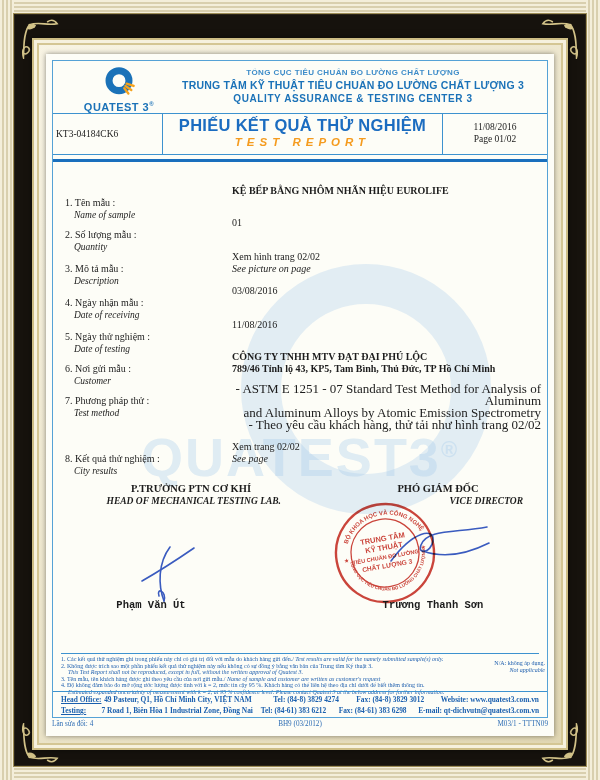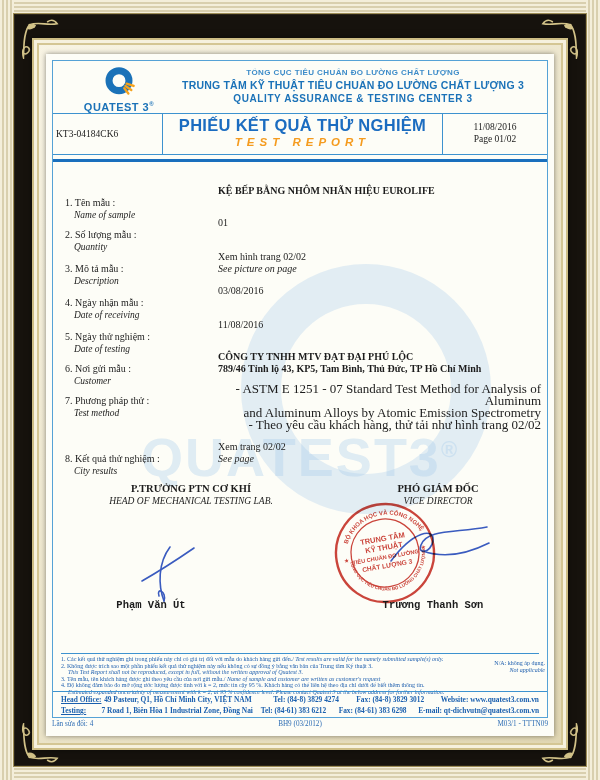--- a/index.html
+++ b/index.html
@@ -45,27 +45,27 @@
   .band-c2{flex:1;text-align:center;padding-top:2px;}
   .band-c3{width:104px;border-left:1px solid #3d92cf;text-align:center;font-size:9.5px;color:#222;padding-top:7px;line-height:12px;}
   .t-vi{font-family:"Liberation Sans",sans-serif;font-weight:bold;font-size:16.5px;color:#1b6cc0;letter-spacing:.3px;}
   .t-en{font-family:"Liberation Sans",sans-serif;font-weight:bold;font-style:italic;font-size:11.5px;color:#f59b1e;letter-spacing:5px;margin-top:1px;}
   .thick-line{position:absolute;top:98px;left:0;right:0;height:3px;background:#1a6fbd;}
 
   
   .field{position:absolute;left:12px;right:6px;color:#1c1c1c;}
   .f-lbl{position:absolute;left:0;top:12px;width:145px;font-size:10px;line-height:12px;}
   .f-sub{font-style:italic;font-size:9.5px;margin-left:9px;}
-  .f-val{position:absolute;left:153px;top:0;right:0;font-size:10px;line-height:12px;}
+  .f-val{position:absolute;left:167px;top:0;right:0;font-size:10px;line-height:12px;}
   .b{font-weight:bold;} .i{font-style:italic;}
 
   
   .sig-title{position:absolute;text-align:center;color:#1c1c1c;line-height:12px;}
   .sig-title .vi{font-weight:bold;font-size:10.5px;}
-  .sig-title .en{font-weight:normal;font-style:italic;font-size:9.5px;}
+  .sig-title .en{font-weight:bold;font-style:italic;font-size:9.5px;text-align:right;}
   .sig-name{position:absolute;text-align:center;font-weight:bold;font-size:10.5px;color:#1c1c1c;font-family:Liberation Mono, monospace;}
   .sig-stroke{position:absolute;}
   .stamp{position:absolute;left:280px;top:440px;width:104px;height:104px;transform:rotate(-10deg);opacity:.92;mix-blend-mode:multiply;}
 
   
   .notes{position:absolute;left:8px;right:8px;top:592px;color:#1f5fae;font-size:6px;line-height:6.6px;}
   .notes .en-line{font-style:italic;padding-left:7px;}
   .na{position:absolute;right:2px;top:599px;text-align:right;color:#1f5fae;font-size:6px;line-height:6.6px;}
   .na .en{font-style:italic;}
 

